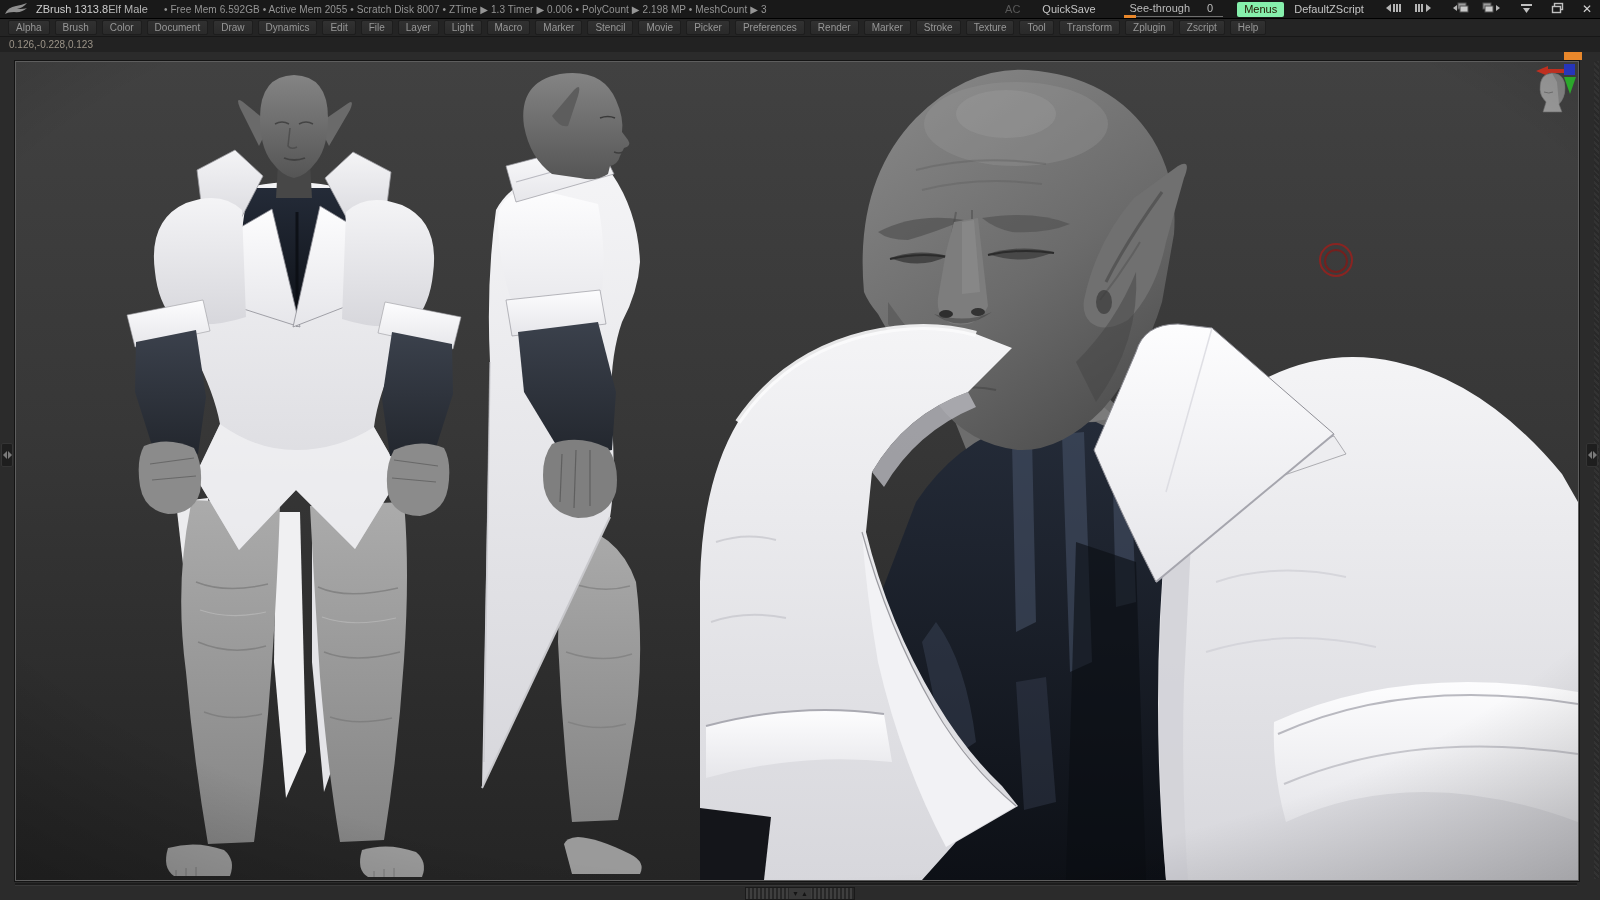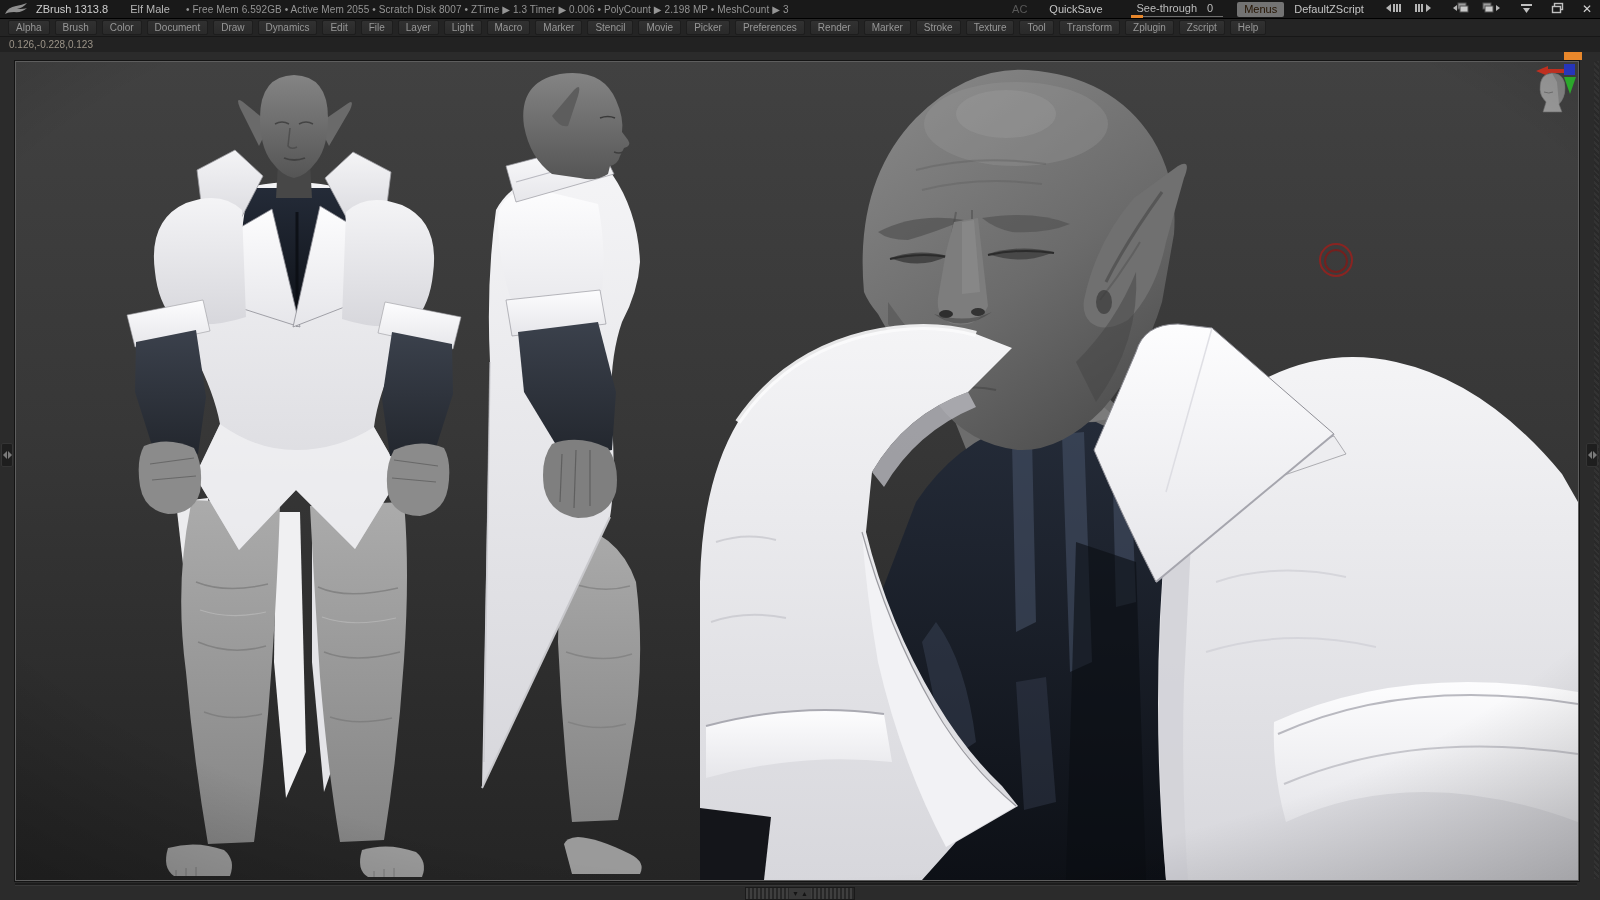--- a/index.html
+++ b/index.html
@@ -1,29 +1,29 @@
 <!DOCTYPE html>
 <html><head>
 <meta charset="utf-8">
 <style>
   html,body{margin:0;padding:0;width:1600px;height:900px;overflow:hidden;background:#2b2b2b;
     font-family:"Liberation Sans","DejaVu Sans",sans-serif;-webkit-font-smoothing:antialiased;}
   .titlebar{position:absolute;left:0;top:0;width:1600px;height:18px;background:#191919;
     border-bottom:1px solid #000;display:flex;align-items:center;color:#c6c6c6;font-size:11px;}
   .tb-logo{margin-left:4px;display:flex;align-items:center;}
   .tb-title{margin-left:8px;color:#cfcfcf;}
-  .tb-doc{margin-left:22px;color:#b5b5b5;}
+  .tb-doc{color:#b5b5b5;}
   .tb-stats{margin-left:16px;color:#959595;font-size:10px;letter-spacing:.1px;white-space:nowrap;text-align:right;}
   .tb-right{margin-left:auto;display:flex;align-items:center;margin-right:8px;justify-content:space-between;}
   .tb-ac{color:#585858;margin-right:22px;}
   .tb-quicksave{color:#c4c4c4;margin-right:28px;cursor:default;}
-  .tb-seethrough{position:relative;display:flex;align-items:center;gap:10px;color:#bdbdbd;
+  .tb-seethrough{position:relative;display:flex;align-items:center;gap:17px;color:#bdbdbd;
     border-bottom:1px solid #6e6e6e;padding:1px 10px 2px 6px;margin-right:14px;}
   .tb-seethrough .tick{position:absolute;left:0;bottom:-2px;width:12px;height:3px;background:#e8872b;}
-  .tb-menus{background:#737373;color:#241300;border-radius:2px;padding:1px 7px 2px;margin-right:10px;font-size:11px;}
+  .tb-menus{background:#86efac;color:#241300;border-radius:2px;padding:1px 7px 2px;margin-right:10px;font-size:11px;}
   .tb-zscript{color:#c4c4c4;margin-right:20px;}
   .icon-grp{display:flex;align-items:center;gap:12px;margin-right:18px;}
   .winctl{display:flex;align-items:center;gap:18px;}
   .tb-close{color:#d2d2d2;font-size:12px;font-weight:bold;}
   .menubar{position:absolute;left:0;top:19px;width:1600px;height:17px;background:#242424;
     border-bottom:1px solid #171717;display:flex;align-items:center;padding-left:8px;gap:5px;}
   .menu-item{background:linear-gradient(#313131,#2a2a2a);border:1px solid #1d1d1d;border-radius:2px;
     color:#979797;font-size:10px;line-height:11px;padding:1px 7px;font-family:inherit;}
   .statusrow{position:absolute;left:0;top:37px;width:1600px;height:15px;background:#222;
     color:#9c9488;font-size:10px;display:flex;align-items:center;padding-left:9px;}

